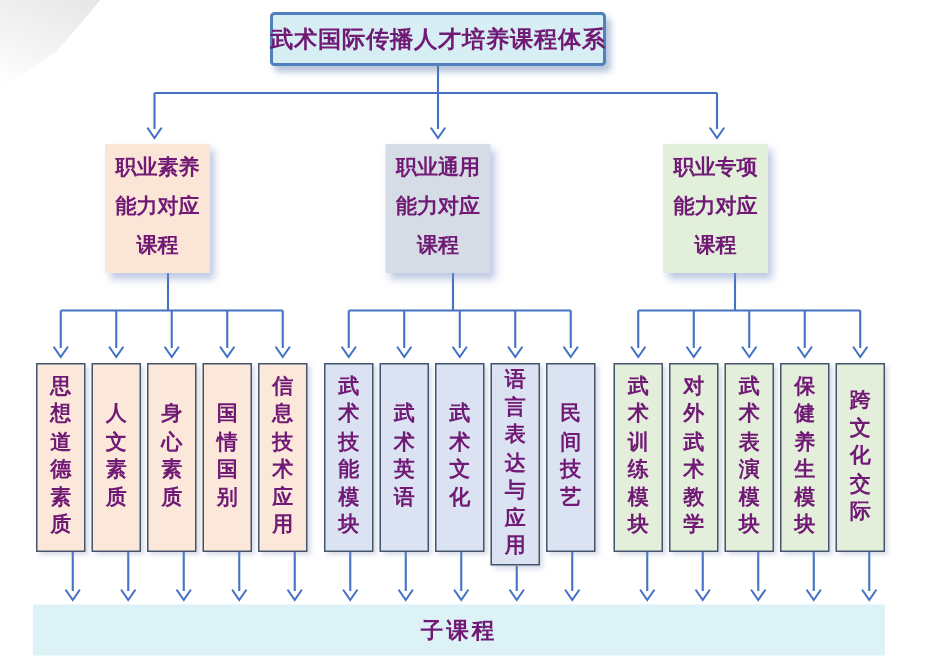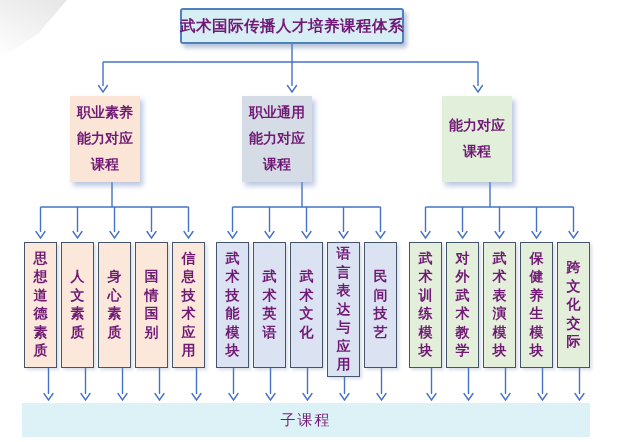--- a/index.html
+++ b/index.html
@@ -20,35 +20,35 @@
     box-shadow:3px 4px 4px rgba(96,125,170,.45);
     font-size:15.5px;font-weight:bold;letter-spacing:.5px;white-space:nowrap;
   }
   .l2{
     top:96px;width:70px;height:86px;flex-direction:column;
     box-shadow:3px 4px 5px rgba(124,146,198,.5);
     font-size:14px;font-weight:bold;text-align:right;
   }
   .l2 .l2line{display:block;line-height:26px;}
   .l2-1{left:70px;background:#fbe5d6;}
-  .l2-2{left:242px;background:#d6dce5;}
+  .l2-2{left:257px;background:#d6dce5;}
   .l2-3{left:442px;background:#e2efda;}
   .vbox{
     top:242px;width:33px;height:126px;
     border:1.5px solid #44546a;box-shadow:2px 2px 3px rgba(130,145,180,.3);
   }
   .vbox.tall{height:135px;}
   .g1{background:#fbe8da;}
   .g2{background:#dbe3f3;}
   .g3{background:#e3efdb;}
   .vtext{display:flex;flex-direction:column;align-items:center;gap:4.5px;font-size:14px;font-weight:bold;}
   .vchar{line-height:1;}
   .footer{
     left:22px;top:403px;width:568px;height:34px;background:#dcf2f6;
-    font-size:15px;font-weight:normal;letter-spacing:2px;
+    font-size:15px;font-weight:bold;letter-spacing:2px;
   }
 </style>
 </head>
 <body>
 
 <div class="canvas">
   <div class="artifact"></div>
 
   <svg id="connectors" width="620" height="442">
       <line x1="292" y1="44" x2="292" y2="86" stroke="#4472c4" stroke-width="1.4"></line>
@@ -134,20 +134,21 @@
     <span class="l2line">职业素养</span>
     <span class="l2line">能力对应</span>
     <span class="l2line">课程</span>
   </div>
   <div class="box l2 l2-2">
     <span class="l2line">职业通用</span>
     <span class="l2line">能力对应</span>
     <span class="l2line">课程</span>
   </div>
   <div class="box l2 l2-3">
+    <span class="l2line">职业专项</span>
     <span class="l2line">能力对应</span>
     <span class="l2line">课程</span>
   </div>
 
   <div class="box vbox g1" style="left:24px">
     <span class="vtext">
         <span class="vchar">思</span>
         <span class="vchar">想</span>
         <span class="vchar">道</span>
         <span class="vchar">德</span>

